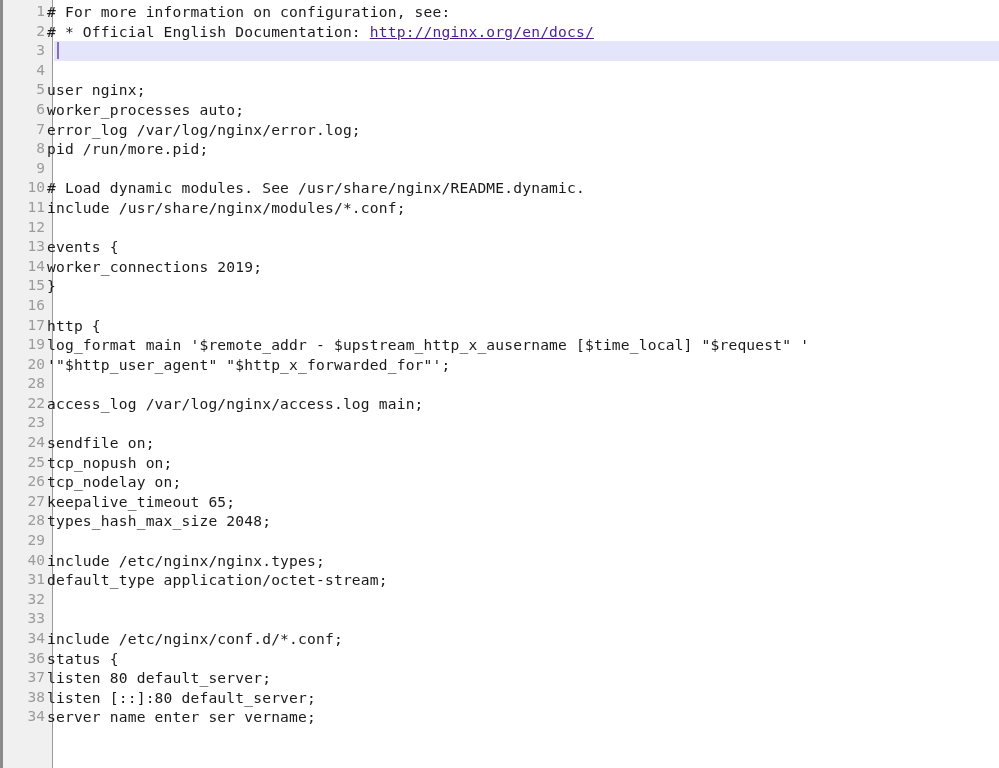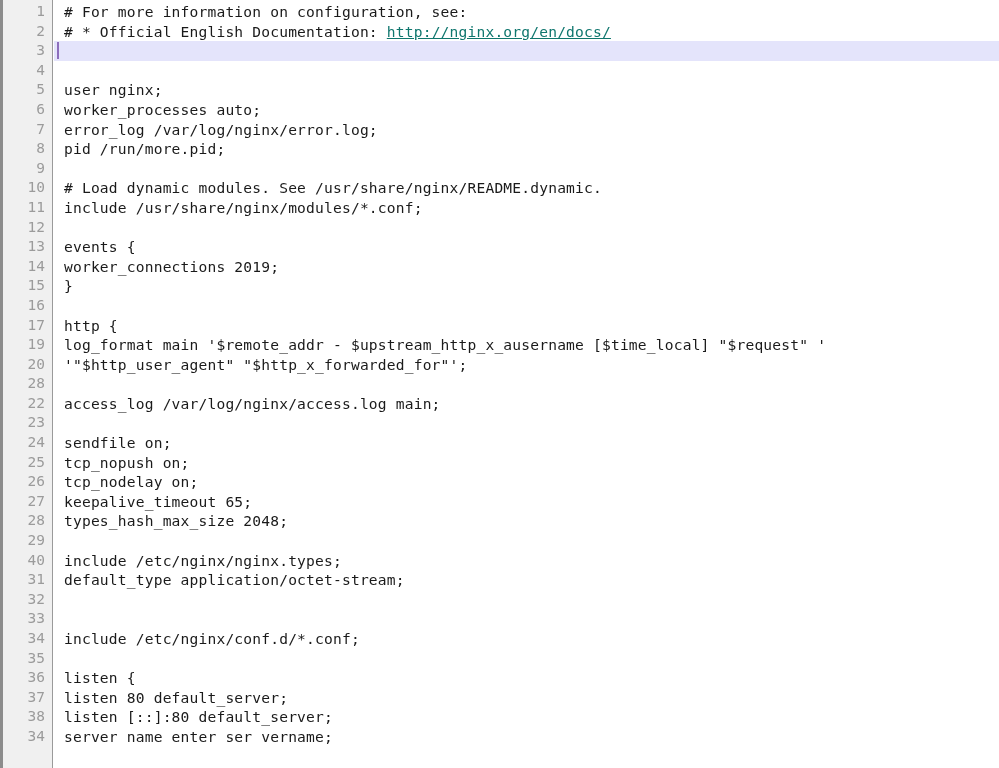--- a/index.html
+++ b/index.html
@@ -74,34 +74,34 @@
     color: #9b9b9b;
     font-size: 14.5px;
     font-family: "DejaVu Sans Mono", "Liberation Mono", monospace;
     z-index: 2;
     -webkit-user-select: none;
     user-select: none;
   }
 
   .code {
     position: absolute;
-    left: 61px;
+    left: 44px;
     top: 0;
     right: 0;
     color: #1a1a1a;
     font-size: 14.6px;
     letter-spacing: 0.18px;
     font-family: "DejaVu Sans Mono", "Liberation Mono", monospace;
     z-index: 2;
     white-space: pre;
   }
 
   .code .url {
     text-decoration: underline;
-    color: #0f766e;
+    color: #4c1d95;
   }
 
   
   .caret {
     position: absolute;
     left: 54px;
     top: 1px;
     width: 2px;
     height: 17px;
     background: #8d6ebd;
@@ -142,20 +142,19 @@
       <div class="row"><div class="lineno">25</div><div class="code">tcp_nopush on;</div></div>
       <div class="row"><div class="lineno">26</div><div class="code">tcp_nodelay on;</div></div>
       <div class="row"><div class="lineno">27</div><div class="code">keepalive_timeout 65;</div></div>
       <div class="row"><div class="lineno">28</div><div class="code">types_hash_max_size 2048;</div></div>
       <div class="row"><div class="lineno">29</div><div class="code"></div></div>
       <div class="row"><div class="lineno">40</div><div class="code">include /etc/nginx/nginx.types;</div></div>
       <div class="row"><div class="lineno">31</div><div class="code">default_type application/octet-stream;</div></div>
       <div class="row"><div class="lineno">32</div><div class="code"></div></div>
       <div class="row"><div class="lineno">33</div><div class="code"></div></div>
       <div class="row"><div class="lineno">34</div><div class="code">include /etc/nginx/conf.d/*.conf;</div></div>
-      <div class="row"><div class="lineno">35</div><div class="code"></div></div>
-      <div class="row"><div class="lineno">36</div><div class="code">listen {</div></div>
+      <div class="row"><div class="lineno">36</div><div class="code">status {</div></div>
       <div class="row"><div class="lineno">37</div><div class="code">listen 80 default_server;</div></div>
       <div class="row"><div class="lineno">38</div><div class="code">listen [::]:80 default_server;</div></div>
       <div class="row"><div class="lineno">34</div><div class="code">server name enter ser vername;</div></div>
     </div>
 
 </div>
 
 </body></html>

